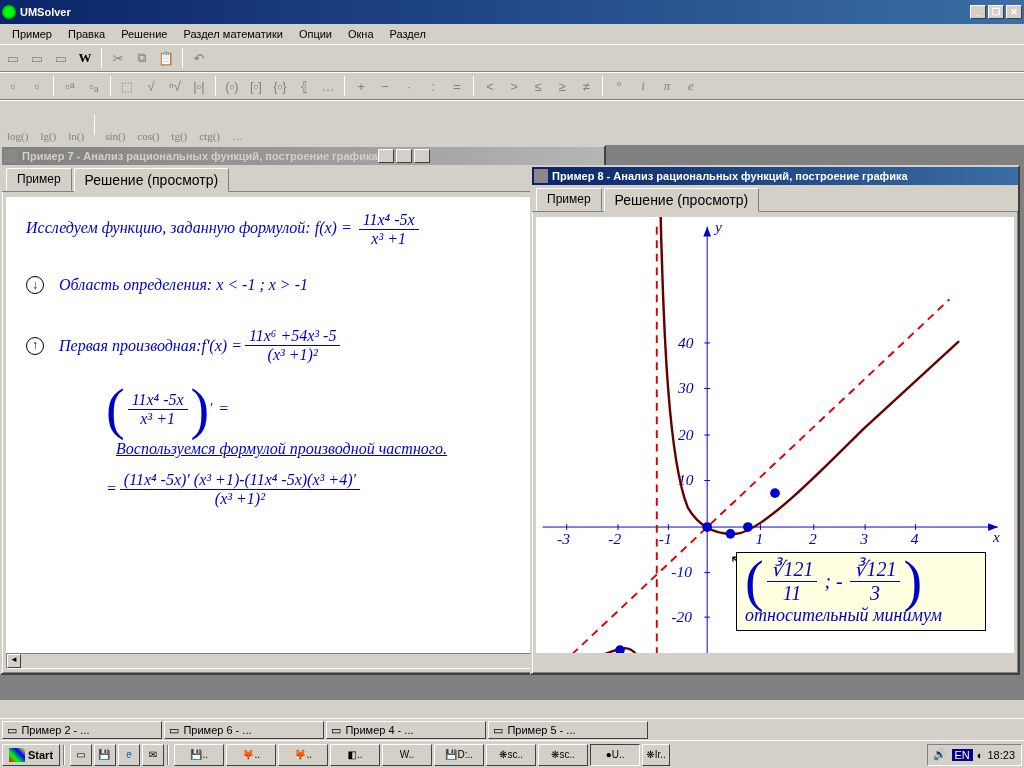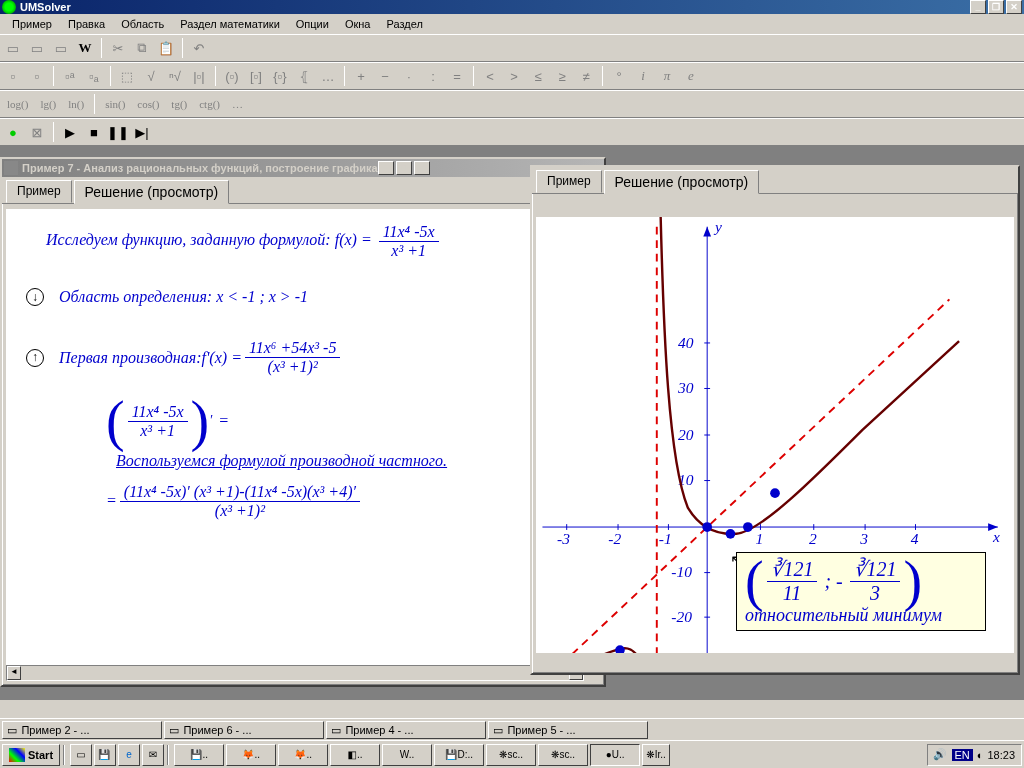--- a/index.html
+++ b/index.html
@@ -1,28 +1,28 @@
 <!DOCTYPE html>
 <html><head>
 <meta charset="utf-8">
 <style>
 * { box-sizing: border-box; margin: 0; padding: 0; }
 body { font-family: "MS Sans Serif", Tahoma, sans-serif; font-size: 11px; background: #d4d0c8; width: 1024px; height: 768px; overflow: hidden; position: relative; }
-.titlebar { background: linear-gradient(to right, #0a246a, #3a6ea5); color: #fff; height: 14px; display: flex; align-items: center; padding: 0 2px; font-weight: bold; font-size: 11px; }
+.titlebar { background: linear-gradient(to right, #0a246a, #3a6ea5); color: #fff; height: 24px; display: flex; align-items: center; padding: 0 2px; font-weight: bold; font-size: 11px; }
 .titlebar .icon { width: 14px; height: 14px; background: radial-gradient(circle,#0f0 40%,#060 100%); border-radius: 50%; margin-right: 4px; }
 .titlebar .spacer { flex: 1; }
 .winbtns { display: flex; gap: 2px; }
 .winbtn { width: 16px; height: 14px; background: #d4d0c8; border: 1px solid; border-color: #fff #404040 #404040 #fff; font-size: 9px; text-align: center; line-height: 12px; cursor: default; font-family: Marlett, sans-serif; }
 .menubar { background: #d4d0c8; display: flex; padding: 2px 4px; font-size: 11px; }
 .menubar span { padding: 2px 8px; cursor: default; }
 .toolbar { background: #d4d0c8; border-top: 1px solid #fff; border-bottom: 1px solid #808080; padding: 2px; display: flex; align-items: center; gap: 2px; }
 .tbtn { width: 22px; height: 22px; border: 1px solid transparent; display: flex; align-items: center; justify-content: center; color: #808080; font-size: 13px; cursor: default; }
 .tbtn.active { color: #000; }
 .tsep { width: 1px; height: 20px; background: #808080; border-right: 1px solid #fff; margin: 0 3px; }
-.funcbtn { padding: 0 5px; height: 22px; color: #808080; font-size: 11px; display: flex; align-items: center; font-family: "Times New Roman", serif; }
+.funcbtn { padding: 0 5px; height: 22px; color: #808080; font-size: 11px; display: flex; align-items: center; font-family: "Times New Roman", serif; margin-top: 22px; }
 .mdi-area { position: absolute; top: 145px; left: 0; right: 0; bottom: 68px; background: #808080; }
 .child-window { position: absolute; background: #d4d0c8; border: 2px solid; border-color: #d4d0c8 #404040 #404040 #d4d0c8; box-shadow: inset 1px 1px 0 #fff, inset -1px -1px 0 #808080; }
 .child-titlebar { background: linear-gradient(to right, #808080, #b5b5b5); color: #d4d0c8; height: 18px; display: flex; align-items: center; padding: 0 2px; font-weight: bold; font-size: 11px; }
 .child-titlebar.active { background: linear-gradient(to right, #0a246a, #3a6ea5); color: #fff; }
 .child-titlebar .cicon { width: 14px; height: 14px; background: #888; margin-right: 4px; }
 .tabrow { display: flex; background: #d4d0c8; padding-top: 3px; padding-left: 4px; border-bottom: 1px solid #808080; }
 .tab { padding: 3px 10px; border: 1px solid; border-color: #fff #808080 #d4d0c8 #fff; background: #d4d0c8; margin-right: 2px; position: relative; font-size: 12px; cursor: default; }
 .tab.selected { border-bottom: 1px solid #d4d0c8; margin-bottom: -1px; font-size: 14px; }
 .content { background: #fff; position: absolute; top: 50px; left: 4px; right: 4px; bottom: 20px; overflow: hidden; color: #0000cd; font-family: "Times New Roman", serif; font-size: 16px; font-style: italic; }
 .scrollbar-h { position: absolute; bottom: 4px; left: 4px; right: 20px; height: 16px; background: #d4d0c8; border: 1px solid; border-color: #808080 #fff #fff #808080; display: flex; }
@@ -55,21 +55,21 @@
   <div class="winbtns">
     <div class="winbtn">_</div>
     <div class="winbtn">❐</div>
     <div class="winbtn">✕</div>
   </div>
 </div>
 
 <div class="menubar">
   <span>Пример</span>
   <span>Правка</span>
-  <span>Область</span>
+  <span>Решение</span>
   <span>Раздел математики</span>
   <span>Опции</span>
   <span>Окна</span>
   <span>Раздел</span>
 </div>
 
 <div class="toolbar">
   <div class="tbtn">▭</div>
   <div class="tbtn">▭</div>
   <div class="tbtn">▭</div>
@@ -135,38 +135,38 @@
   <div class="tbtn">⊠</div>
   <div class="tsep"></div>
   <div class="tbtn active">▶</div>
   <div class="tbtn active">■</div>
   <div class="tbtn active">❚❚</div>
   <div class="tbtn active">▶|</div>
 </div>
 
 <div class="mdi-area">
 
-  <div class="child-window" style="left:0;top:12px;width:606px;height:530px">
+  <div class="child-window" style="left:0;top:0;width:606px;height:530px">
     <div class="child-titlebar">
       <span class="cicon"></span>
       <span>Пример 7 - Анализ рациональных функций, построение графика</span>
       <span class="spacer"></span>
       <div class="winbtns">
         <div class="winbtn">_</div>
         <div class="winbtn">□</div>
         <div class="winbtn">✕</div>
       </div>
     </div>
     <div class="tabrow">
       <div class="tab">Пример</div>
       <div class="tab selected">Решение (просмотр)</div>
     </div>
     <div class="content">
       <div class="math-line" style="margin-top:10px">
-        <span style="margin-left:20px"><span>Исследуем функцию, заданную формулой: </span>
+        <span style=""><span>Исследуем функцию, заданную формулой: </span>
         <span>f(x) = </span>
         <span class="frac">
               <span>11x⁴ -5x</span>
               <span>x³ +1</span>
             </span></span>
       </div>
       <div class="math-line" style="margin-top:20px">
         <span class="arrow-circle">↓</span>
         <span>Область определения: x &lt; -1 ; x &gt; -1</span>
       </div>
@@ -201,20 +201,24 @@
       </div>
     </div>
     <div class="scrollbar-h">
       <div class="sbbtn">◄</div>
       <span style="flex:1"></span>
       <div class="sbbtn">►</div>
     </div>
   </div>
 
   <div class="child-window" style="left:530px;top:20px;width:490px;height:510px">
+    <div class="child-titlebar active">
+      <span class="cicon"></span>
+      <span>Пример 8 - Анализ рациональных функций, построение графика</span>
+    </div>
     <div class="tabrow">
       <div class="tab">Пример</div>
       <div class="tab selected">Решение (просмотр)</div>
     </div>
     <div class="content" style="overflow:visible">
       <svg class="plot-area" viewBox="0 0 480 450">
 
         <line x1="0" y1="320" x2="470" y2="320" stroke="#00c" stroke-width="1"></line>
         <polygon points="470,320 460,316 460,324" fill="#00c"></polygon>
         <line x1="170" y1="450" x2="170" y2="10" stroke="#00c" stroke-width="1"></line>

